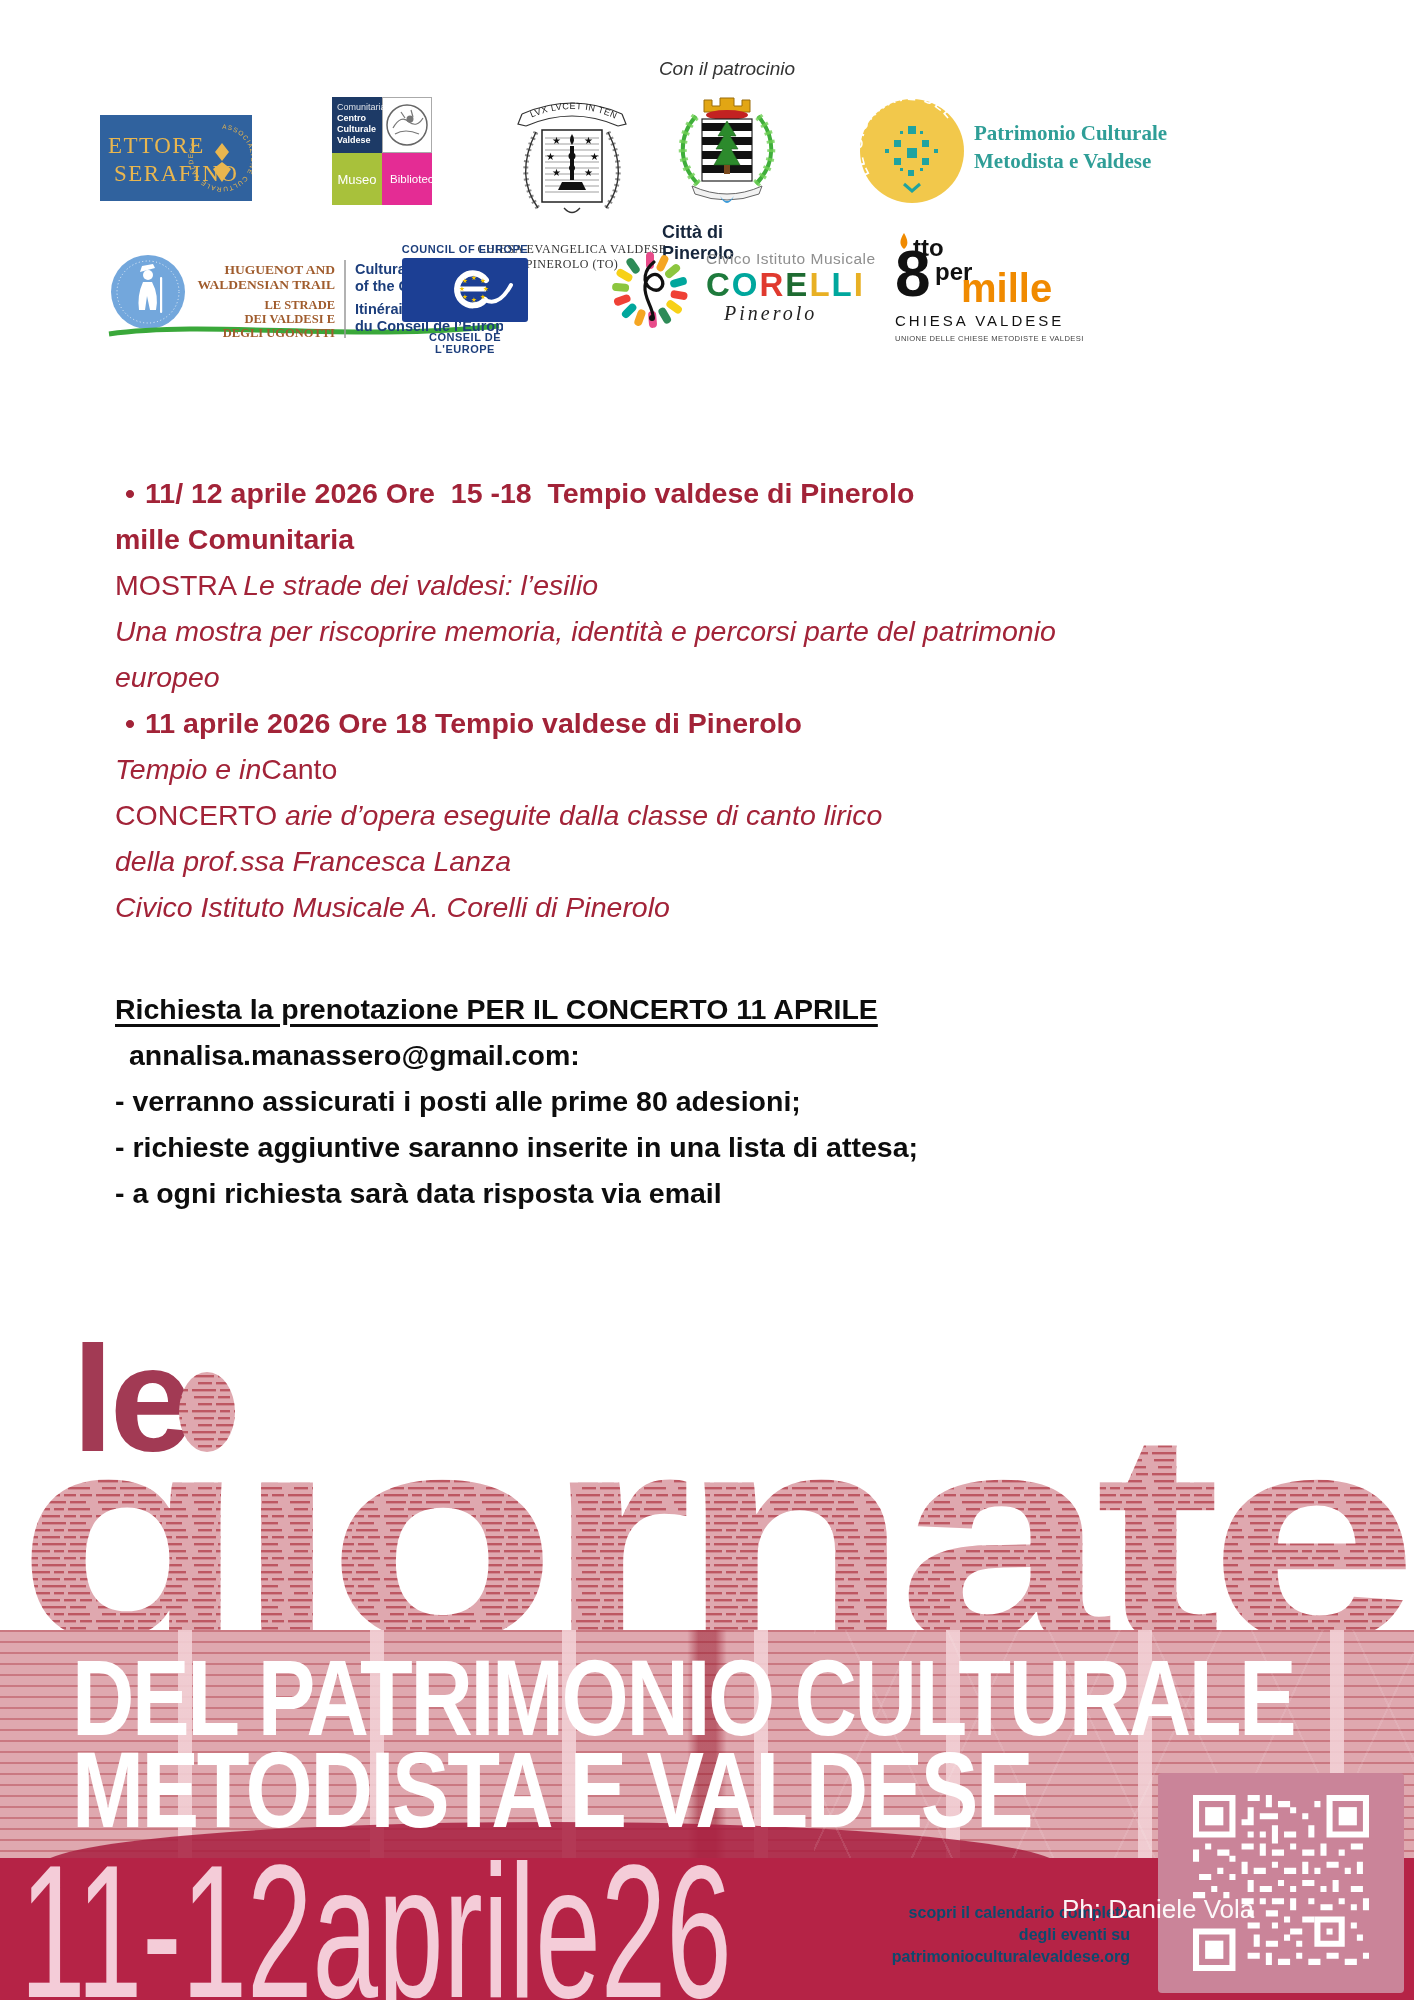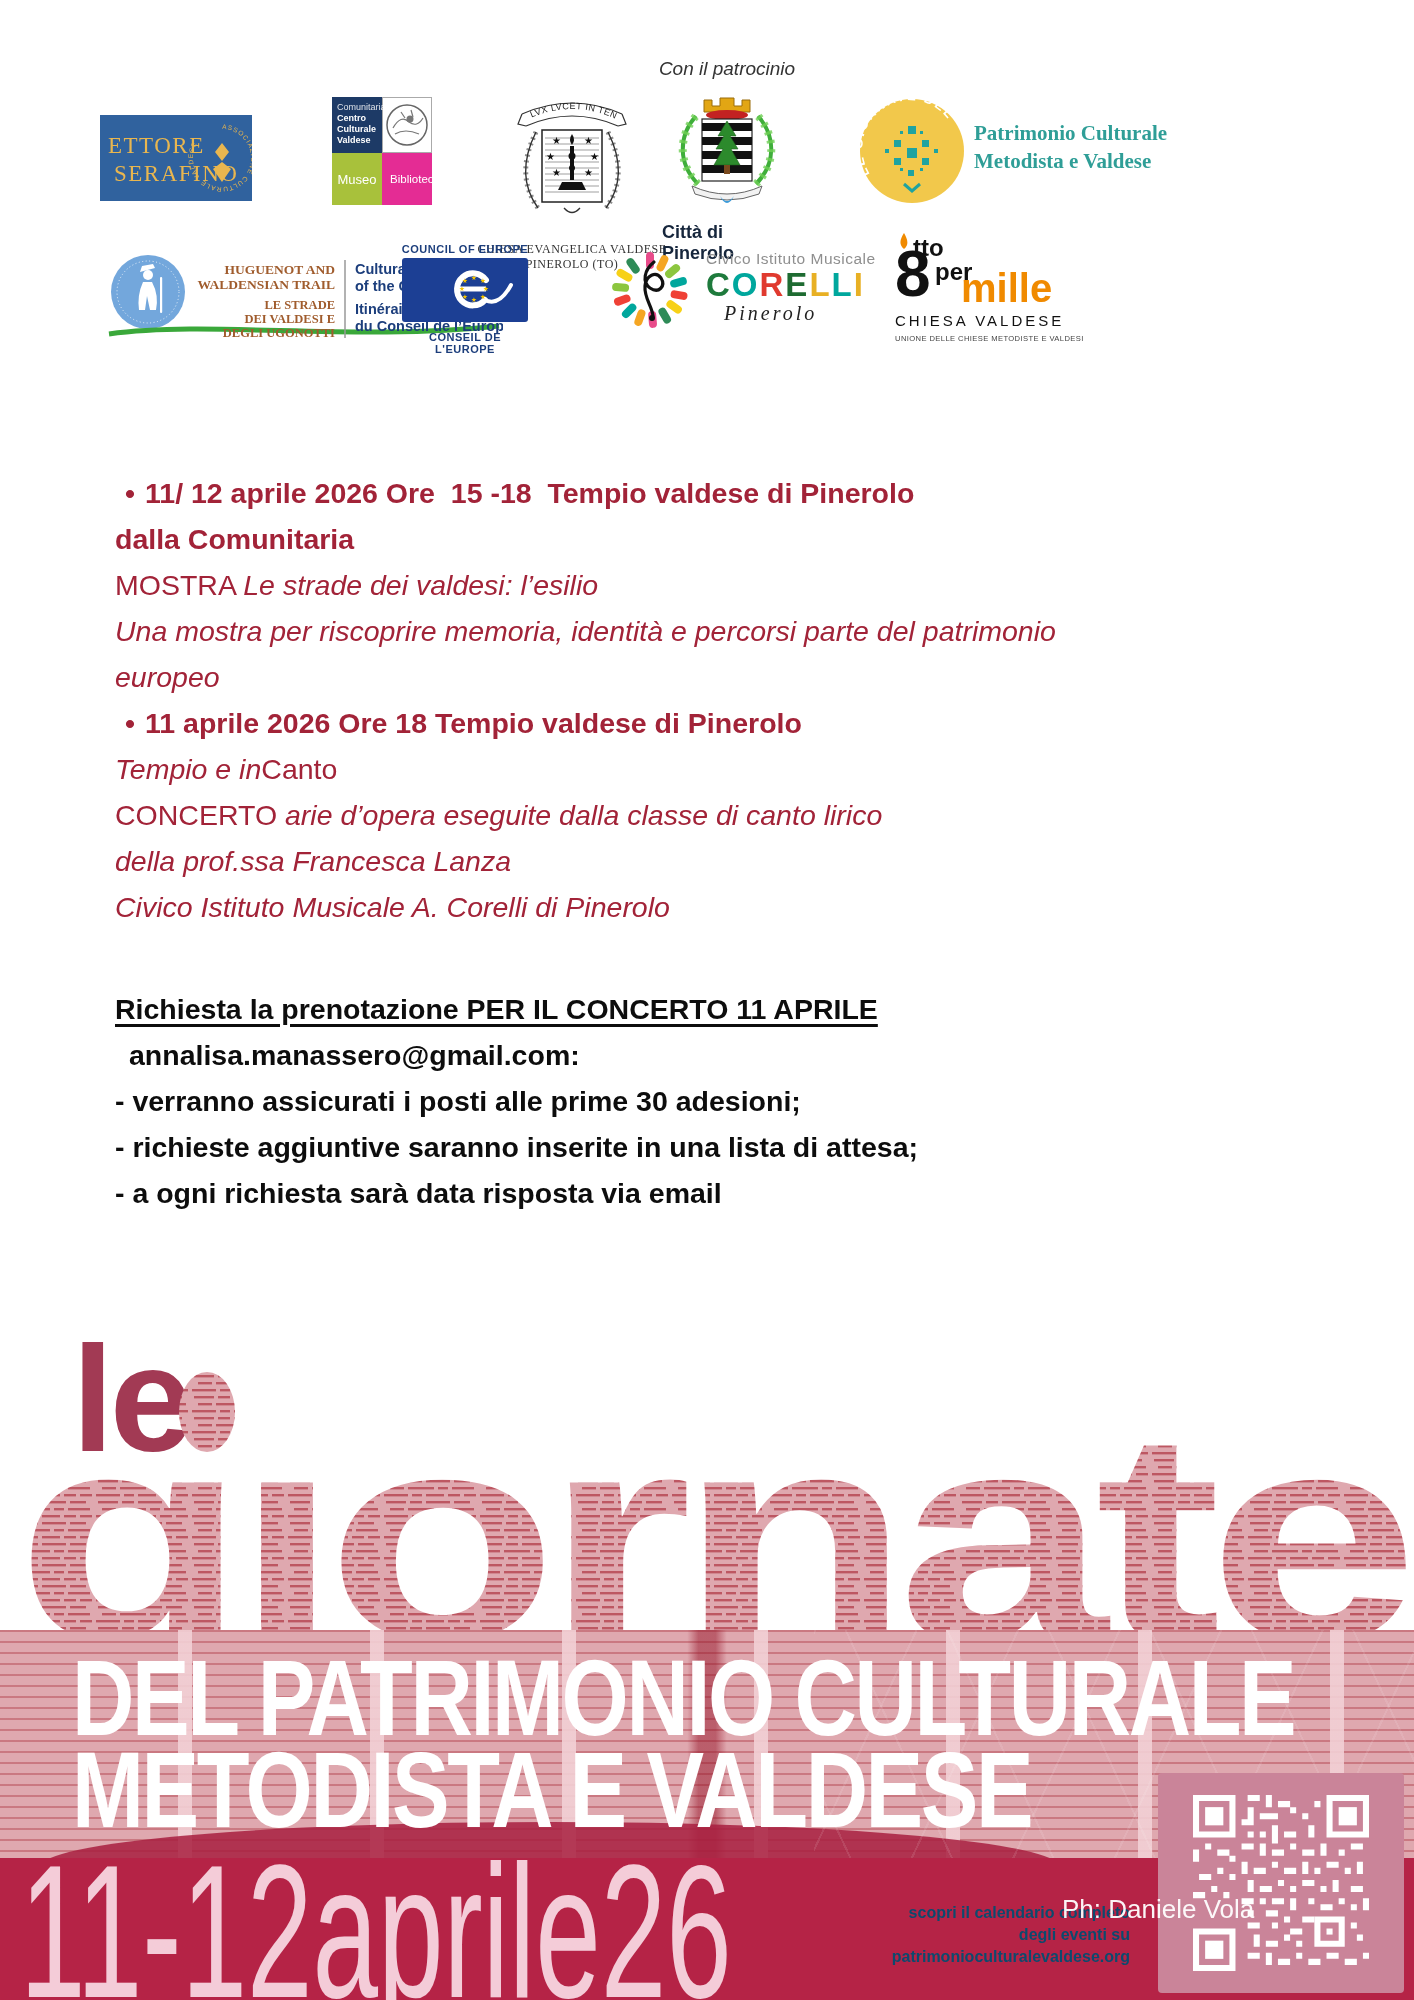--- a/index.html
+++ b/index.html
@@ -279,35 +279,35 @@
     <div class="tto">tto</div>
     <div class="eight">8</div>
     <div class="per">per</div>
     <div class="mille">mille</div>
     <div class="chiesa">CHIESA VALDESE</div>
     <div class="union">UNIONE DELLE CHIESE METODISTE E VALDESI</div>
   </div>
 
   <div class="content">
     <p class="b"><span class="bullet">•</span><span>11/ 12 aprile 2026 Ore  15 -18  Tempio valdese di Pinerolo</span></p>
-    <p class="b">dalla Comunitaria</p>
+    <p class="b">mille Comunitaria</p>
     <p><span>MOSTRA </span><span class="it">Le strade dei valdesi: l’esilio</span></p>
     <p class="it">Una mostra per riscoprire memoria, identità e percorsi parte del patrimonio</p>
     <p class="it">europeo</p>
 
     <p class="b mt50"><span class="bullet">•</span><span>11 aprile 2026 Ore 18 Tempio valdese di Pinerolo</span></p>
     <p><span class="it">Tempio e in</span><span>Canto</span></p>
     <p><span>CONCERTO </span><span class="it">arie d’opera eseguite dalla classe di canto lirico</span></p>
     <p class="it">della prof.ssa Francesca Lanza</p>
     <p class="it">Civico Istituto Musicale A. Corelli di Pinerolo</p>
 
     <div class="black mt52">
       <p class="uline">Richiesta la prenotazione PER IL CONCERTO 11 APRILE</p>
       <p class="email-indent">annalisa.manassero@gmail.com:</p>
-      <p>- verranno assicurati i posti alle prime 30 adesioni;</p>
+      <p>- verranno assicurati i posti alle prime 80 adesioni;</p>
       <p>- richieste aggiuntive saranno inserite in una lista di attesa;</p>
       <p>- a ogni richiesta sarà data risposta via email</p>
     </div>
   </div>
 
   <div class="banner">
     <div class="word-le">le</div>
 
     <svg class="giornate-svg" width="1414" height="470" viewBox="0 0 1414 470">
       <defs>

